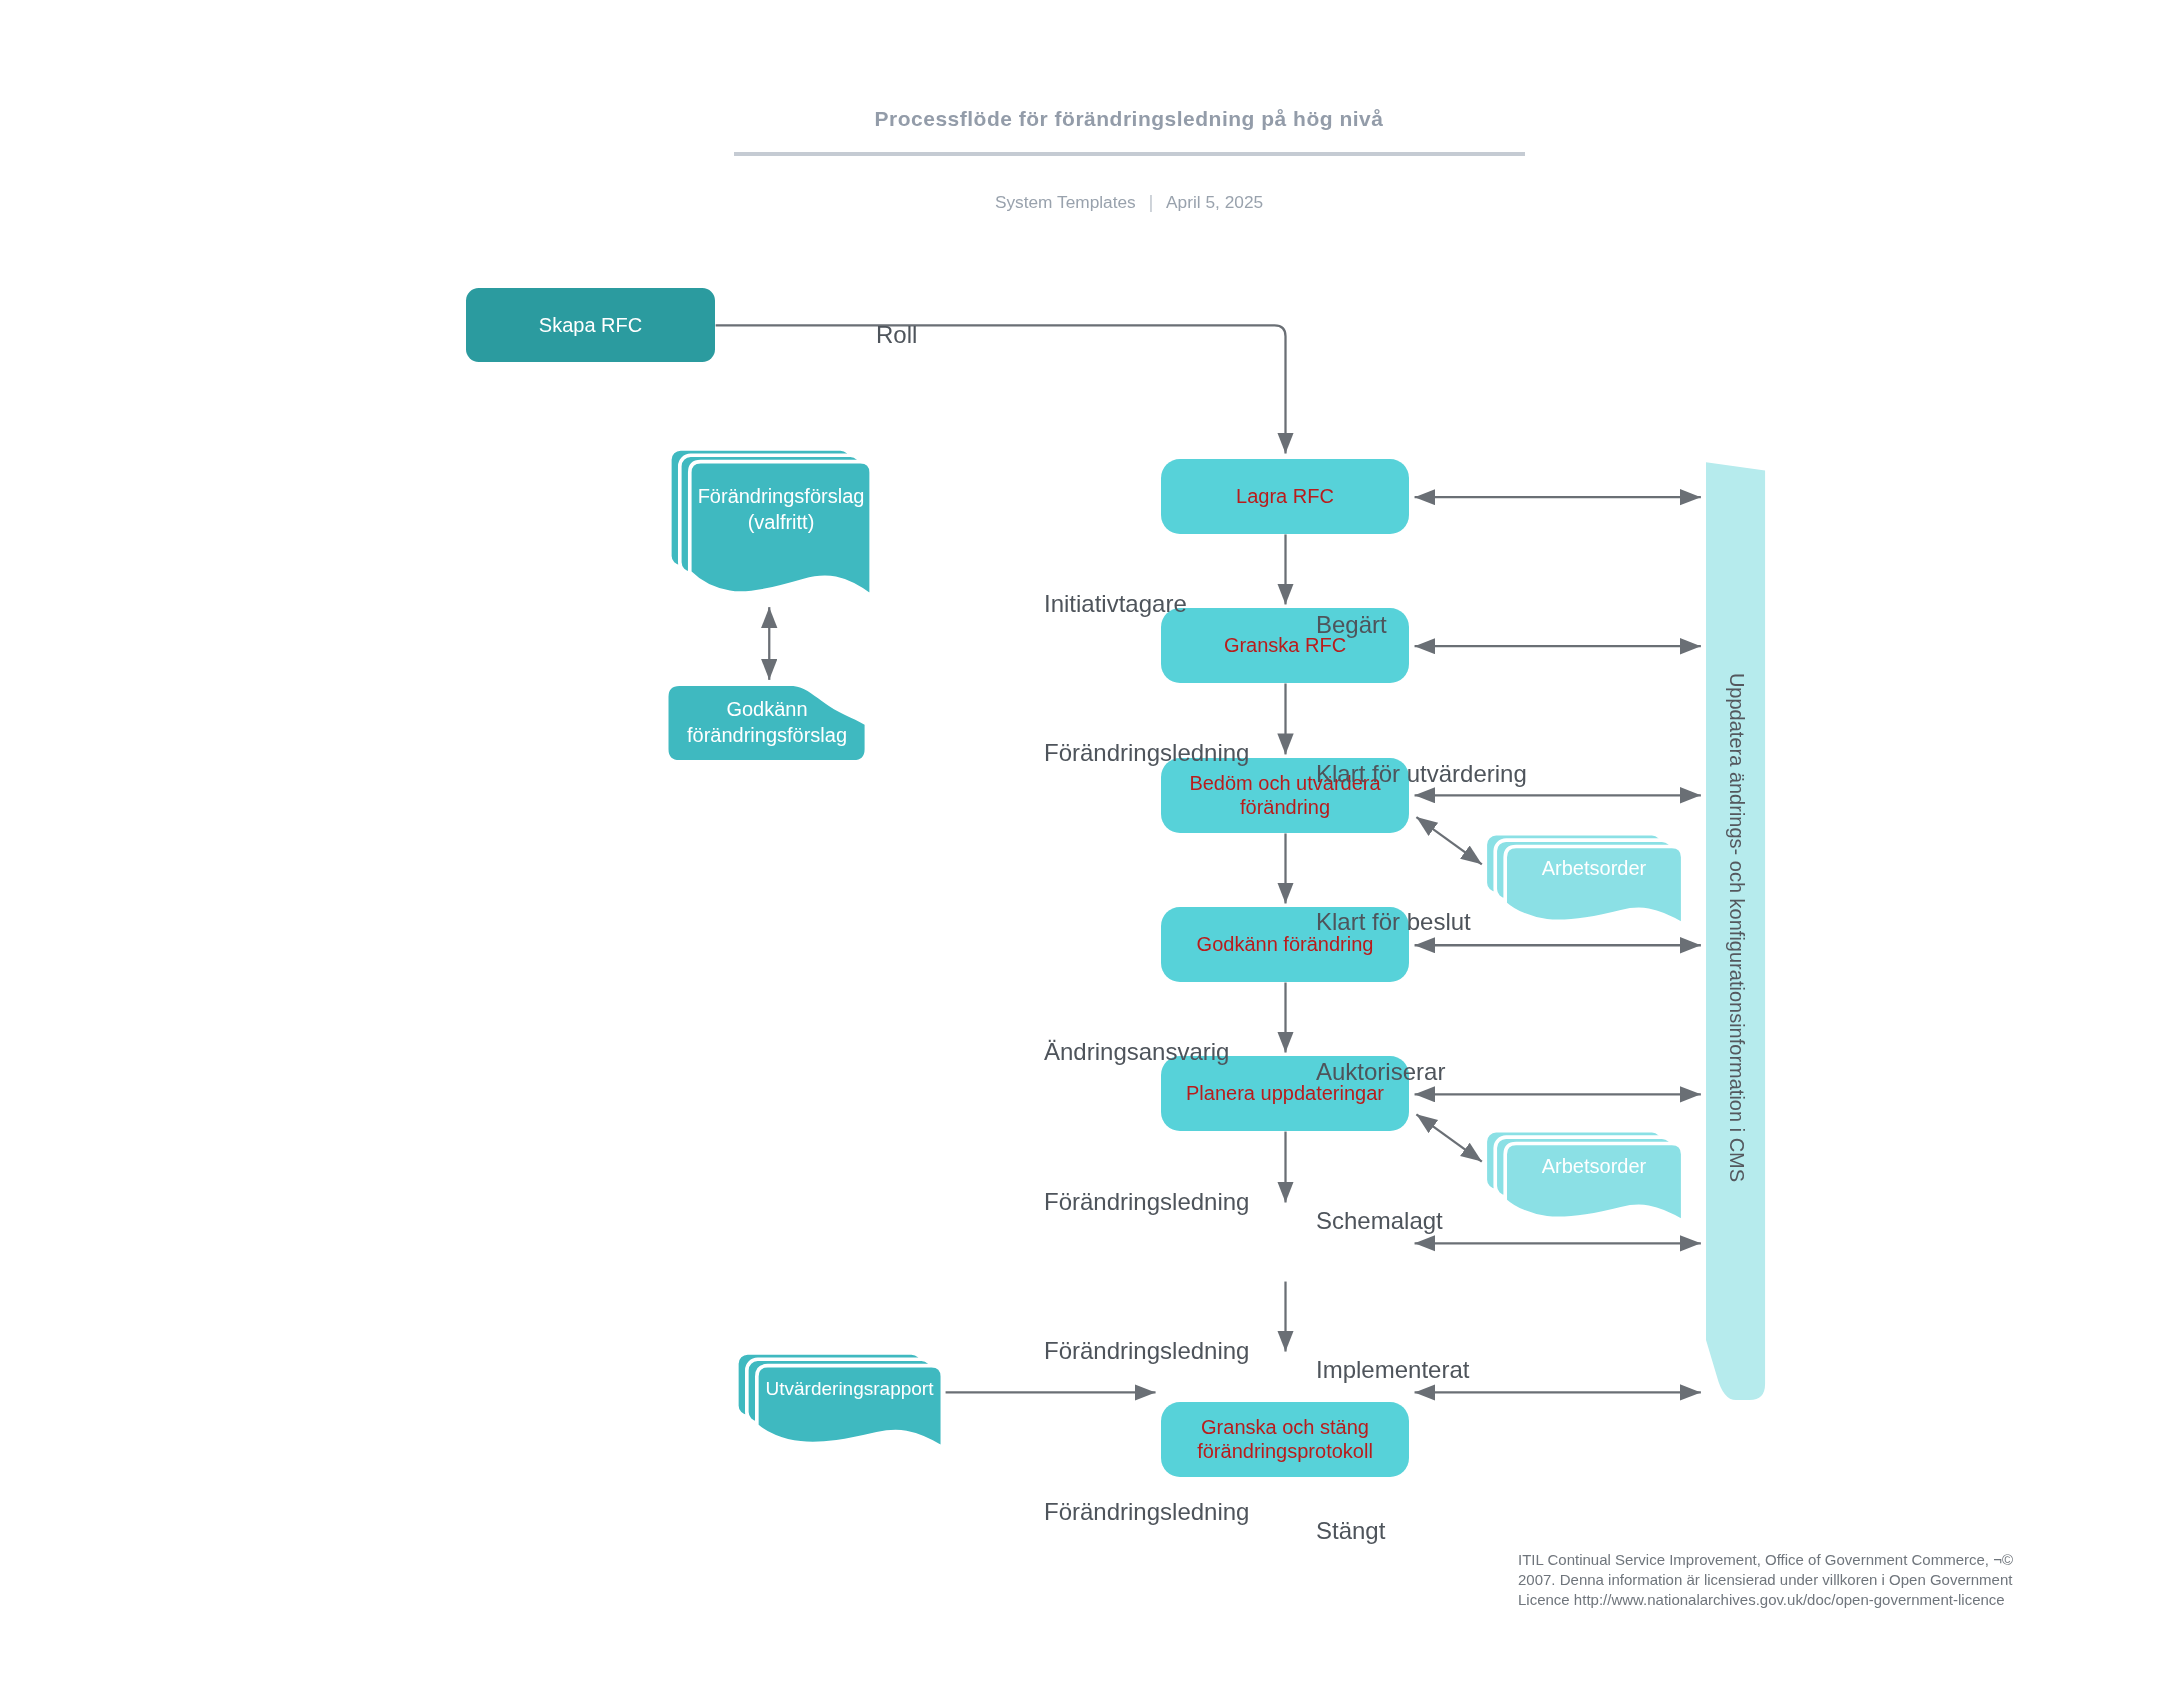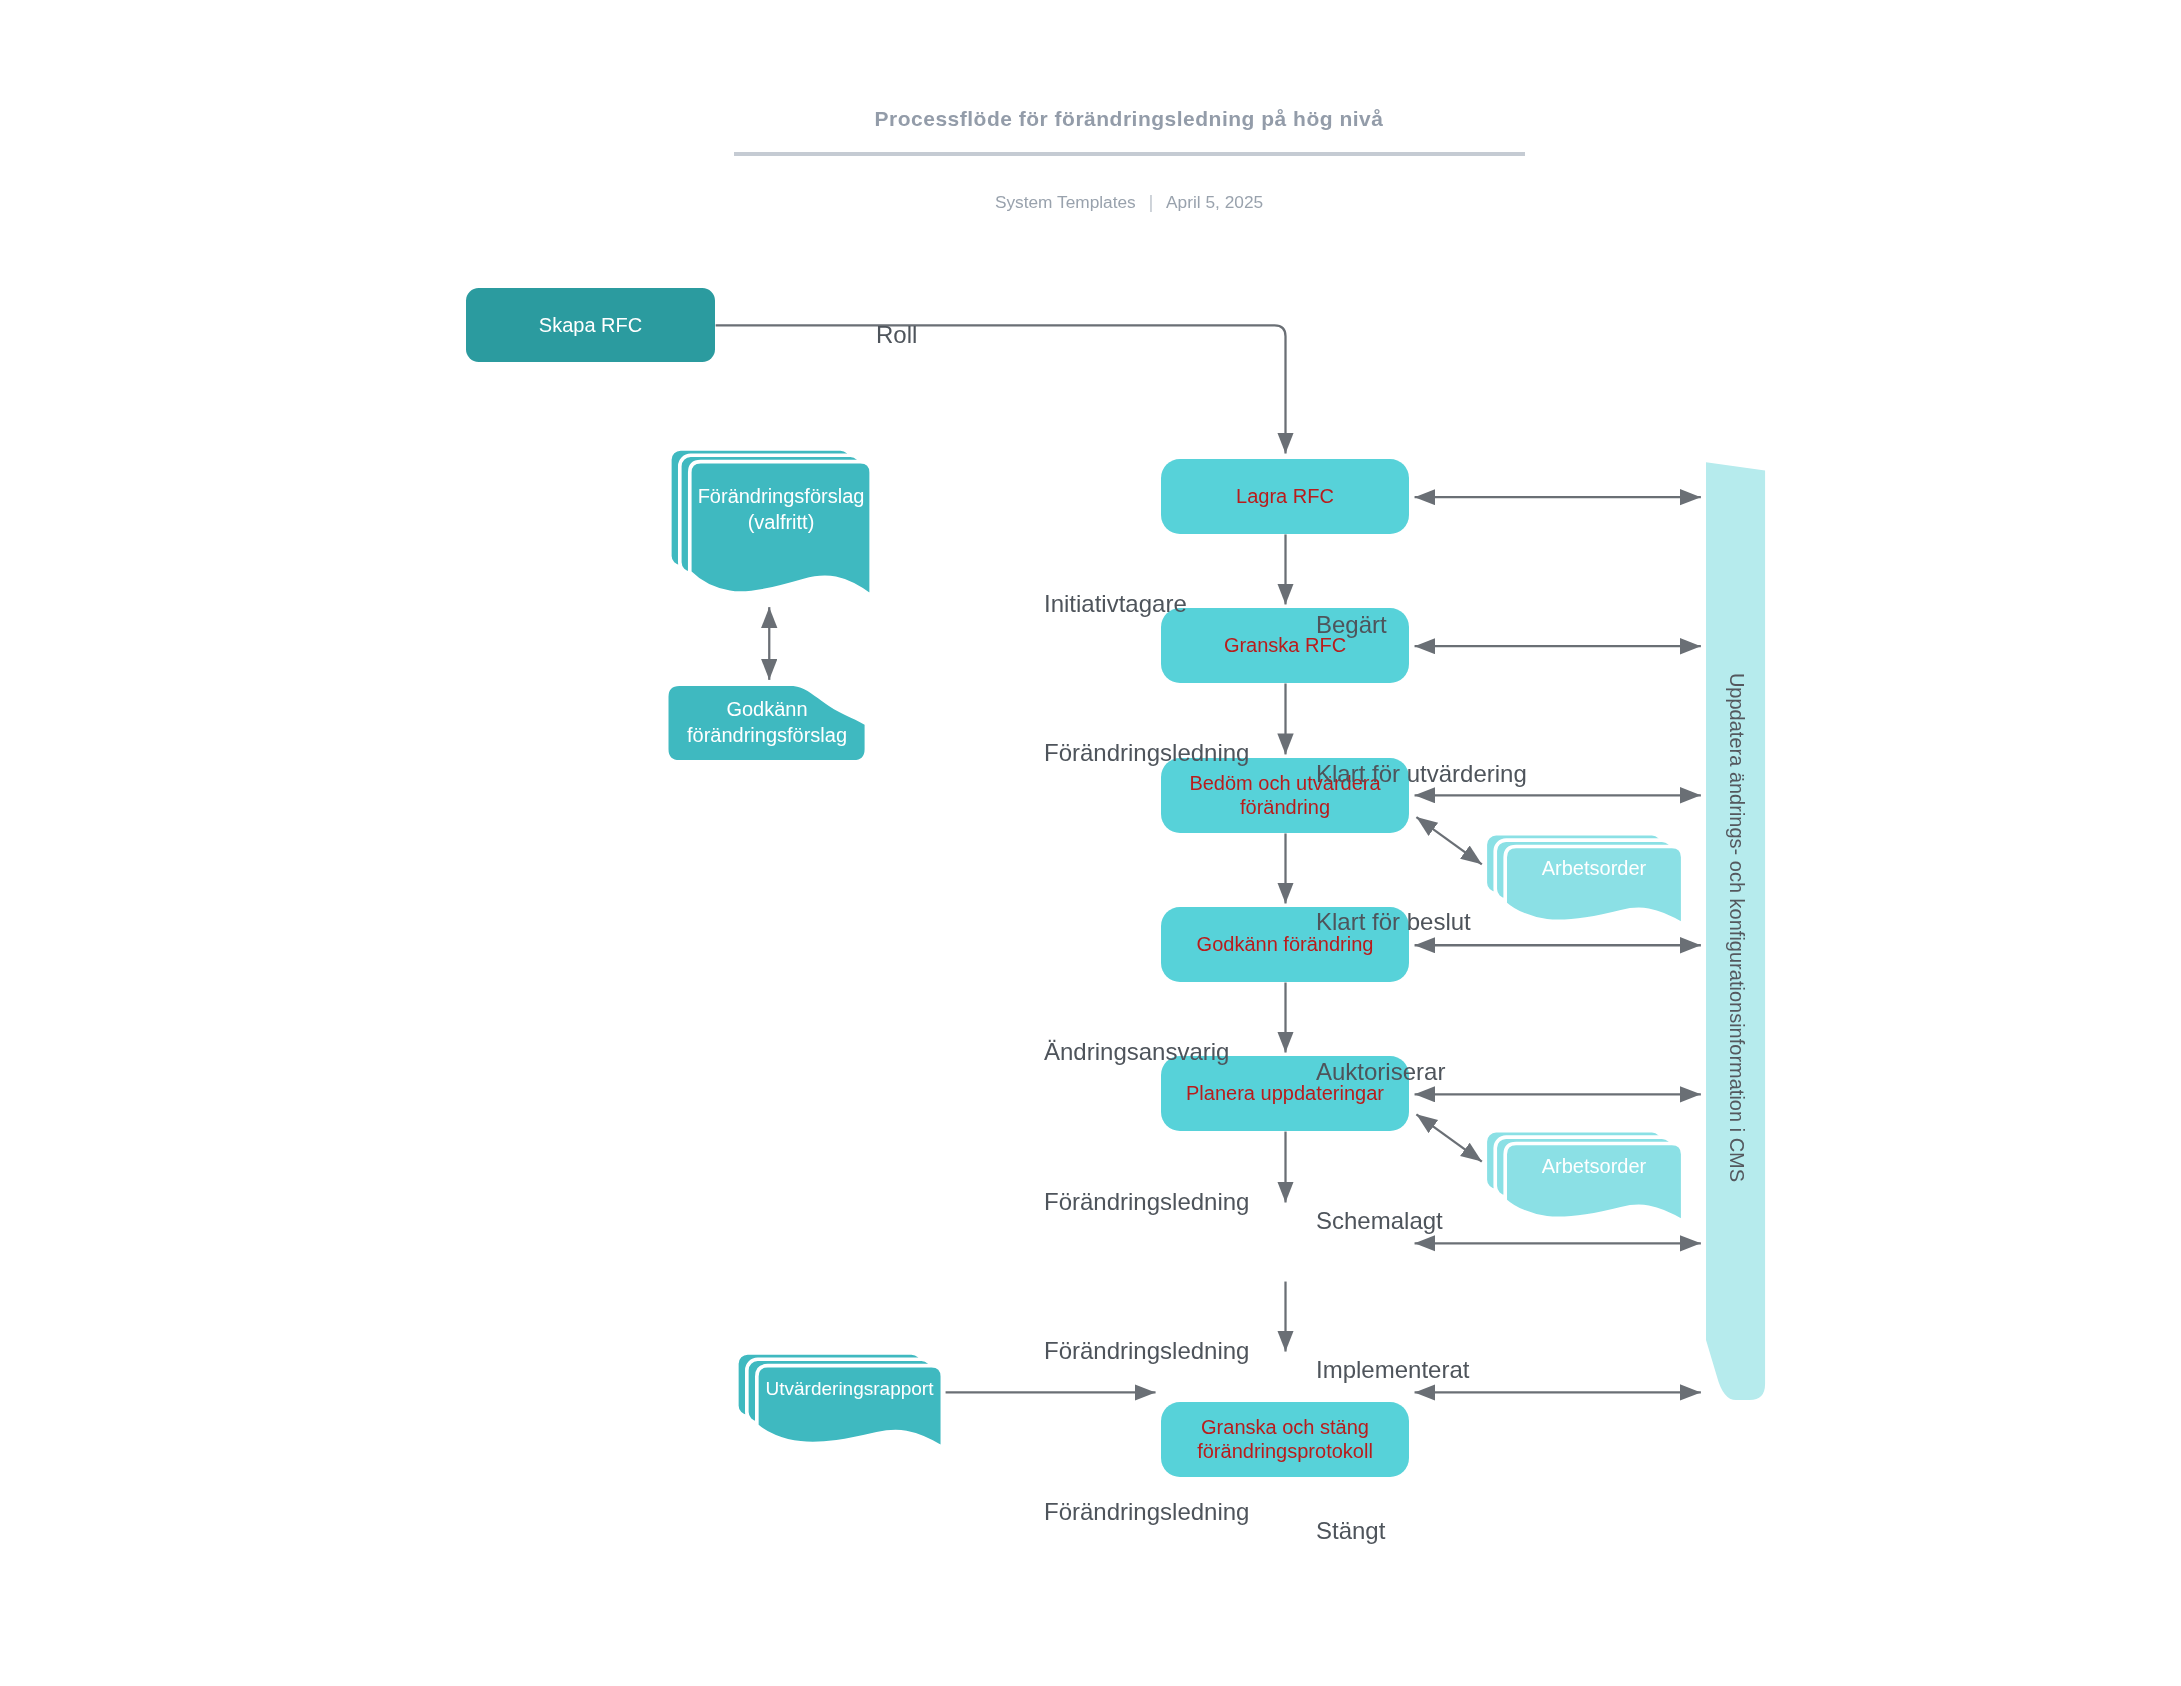--- a/index.html
+++ b/index.html
@@ -192,15 +192,20 @@
                C 28 83 10 75 0 66 L 0 12 Q 0 0 12 0 Z" fill="#3FB9C0" stroke="#fff" stroke-width="4"></path>
     </g>
   </svg>
   <div class="doc-text" style="left:756px;top:1377px;width:187px;font-size:19px;">Utvärderingsrapport</div>
 
   <svg class="shape" style="left:1706px;top:455px;" width="60" height="946" viewBox="0 0 66 1041">
     <path d="M 0 8 L 65 17 L 65 1022 Q 65 1040 48 1040 L 33 1040 Q 19 1040 12 1014 L 0 974 Z" fill="#B6EBED"></path>
   </svg>
   <div class="band-text">Uppdatera ändrings- och konfigurationsinformation i CMS</div>
 
+  <div class="footer">
+    <div>ITIL Continual Service Improvement, Office of Government Commerce, ¬©</div>
+    <div>2007. Denna information är licensierad under villkoren i Open Government</div>
+    <div>Licence http://www.nationalarchives.gov.uk/doc/open-government-licence</div>
+  </div>
 
 </div>
 
 
 </body></html>

